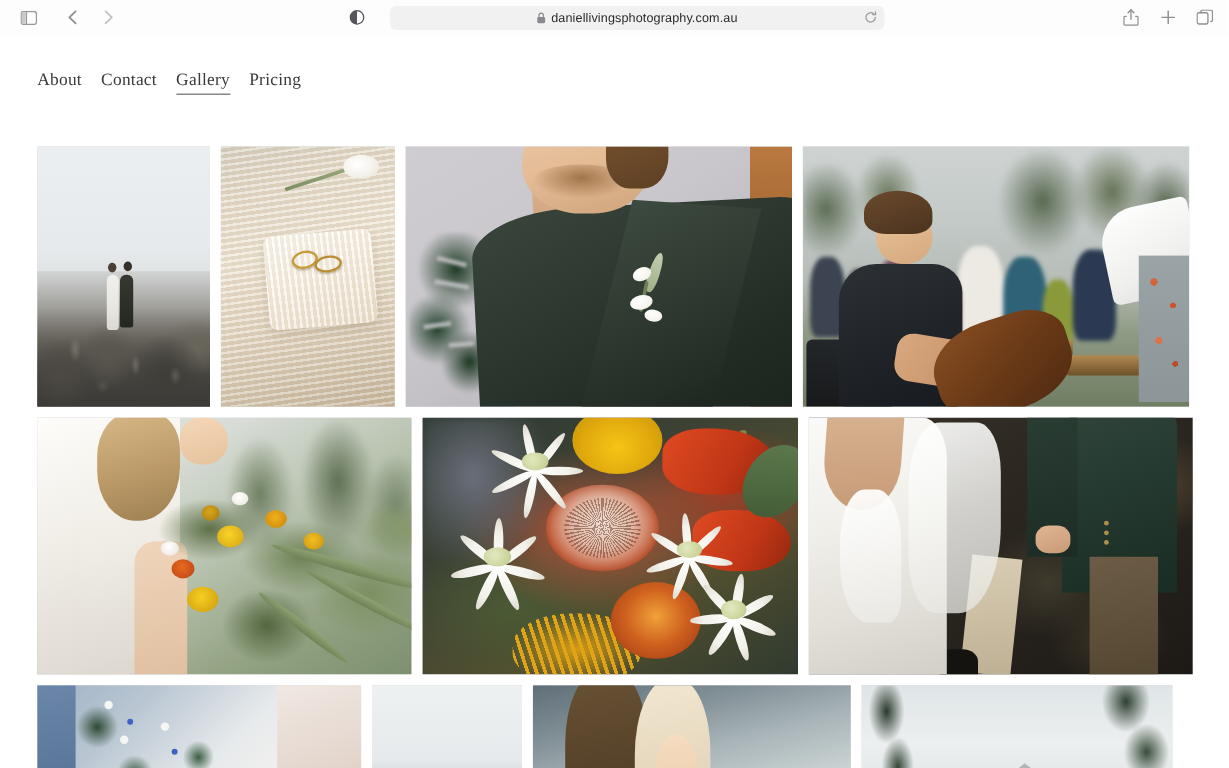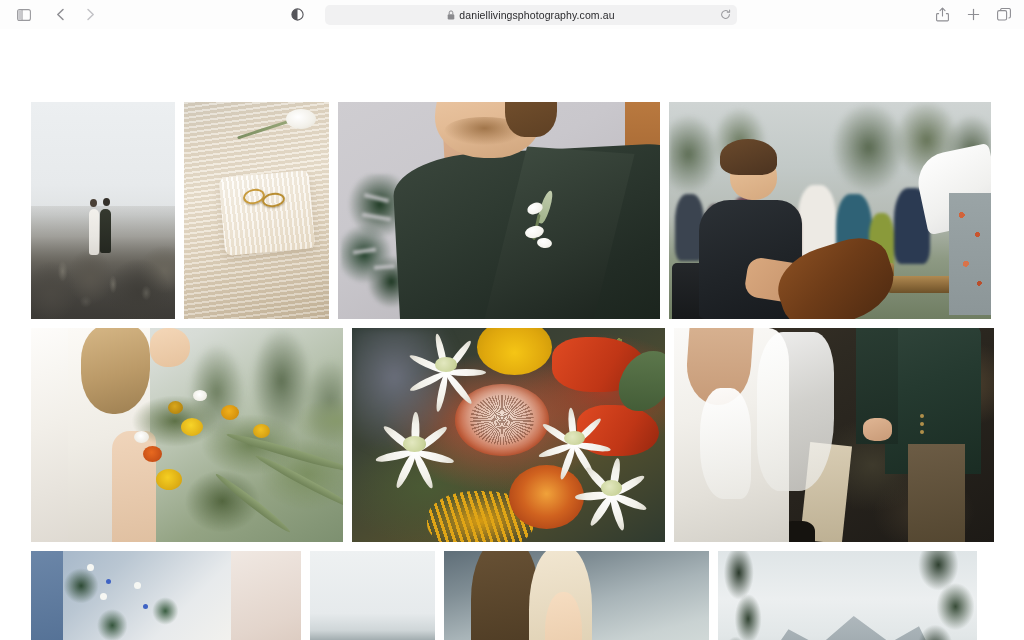--- a/index.html
+++ b/index.html
@@ -844,20 +844,26 @@
         <rect x="0.6" y="2.6" width="9" height="9.4" rx="1.6"></rect>
         <path d="M3.6 2.4 V1.9 a1.4 1.4 0 0 1 1.4-1.4 h7 a1.4 1.4 0 0 1 1.4 1.4 V8.6 a1.4 1.4 0 0 1-1.4 1.4 h-0.5"></path>
       </svg>
     </div>
   </div>
 </div>
 
 <div class="page">
 
   <header class="site-header">
+    <nav class="site-nav">
+      <a class="nav-link" href="#">About</a>
+      <a class="nav-link" href="#">Contact</a>
+      <a class="nav-link active" href="#">Gallery</a>
+      <a class="nav-link" href="#">Pricing</a>
+    </nav>
   </header>
 
   <section class="gallery">
 
     <div class="gal-row row1">
 
       <figure class="photo p1" aria-label="Bride and groom embracing on a foggy rocky mountain summit">
         <div class="canvas">
           <div class="rocks"></div>
           <div class="rock-spec"></div>

